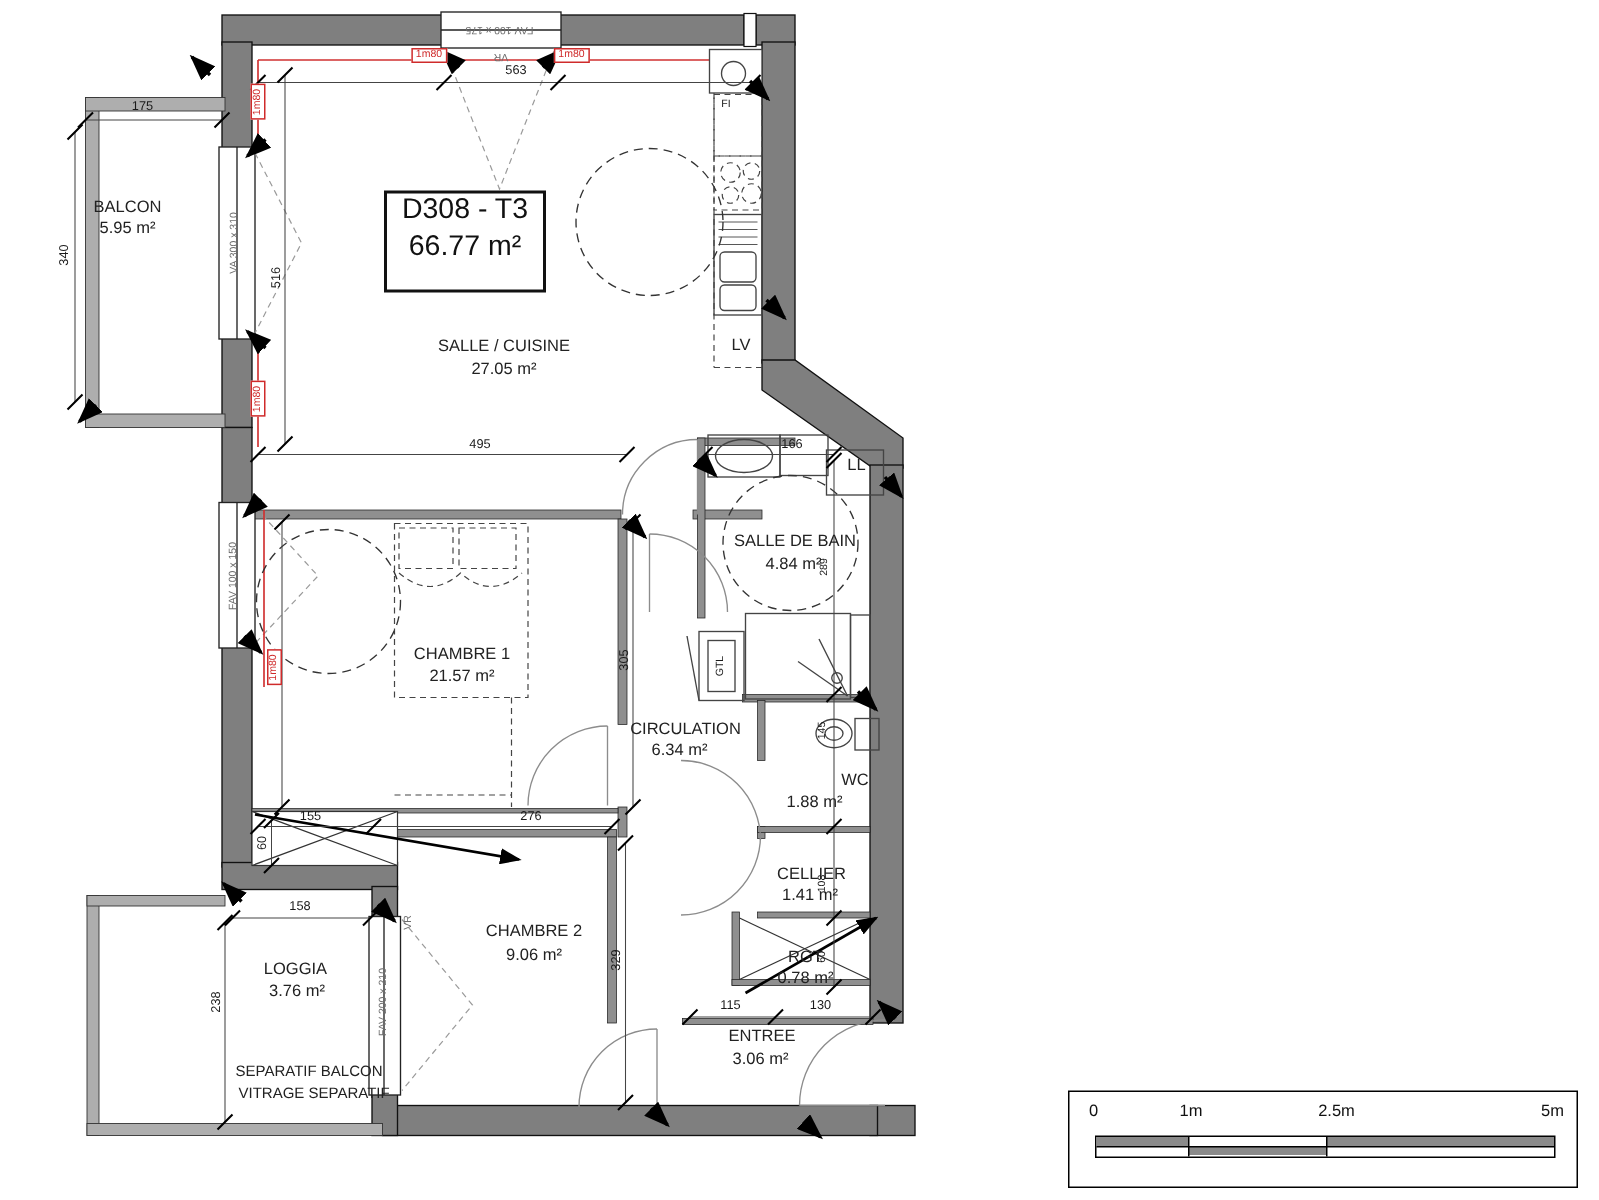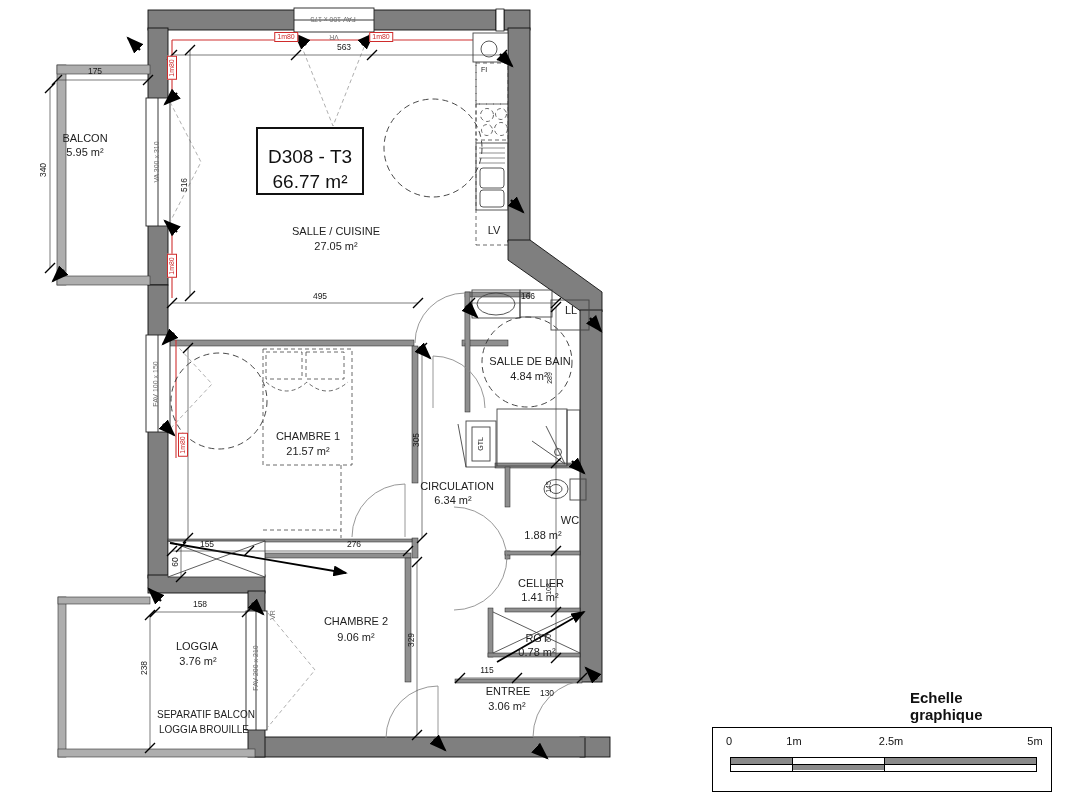--- a/index.html
+++ b/index.html
@@ -12,21 +12,21 @@
   .area{font-size:11px;}
   .dim{font-size:8.5px;color:#1a1a1a;}
   .rot{transform:translate(-50%,-50%) rotate(-90deg);}
   .rot180{transform:translate(-50%,-50%) rotate(180deg);}
   .win{font-size:7px;color:#6e6e6e;}
   .tiny{font-size:7px;color:#1a1a1a;}
   .redlbl{font-size:7px;color:#cf2b2b;border:1px solid #cf2b2b;background:#fff;
           padding:0 2px;line-height:8px;}
   .note{font-size:10px;color:#222;}
   #titlebox{position:absolute;left:256px;top:127px;width:104px;height:64px;border:2px solid #111;
-            display:flex;flex-direction:column;align-items:center;justify-content:flex-end;
+            display:flex;flex-direction:column;align-items:center;justify-content:flex-start;
             background:#fff;gap:3px;}
   #titlebox div{font-size:19px;color:#111;}
   #scalebox{position:absolute;left:712px;top:727px;width:338px;height:63px;border:1px solid #000;}
   #scaletitle{position:absolute;font-size:15px;font-weight:bold;color:#111;
               transform:translate(-50%,-50%);left:962px;top:706px;}
   .sticklbl{position:absolute;font-size:11px;color:#111;transform:translate(-50%,-50%);}
   #scalebar{position:absolute;left:730px;top:757px;width:305px;height:13px;border:1px solid #000;}
   #scalebar .seg{position:absolute;height:6px;background:#8a8a8a;}
   #scalebar .vline{position:absolute;width:1px;height:13px;background:#000;top:0;}
   #scalebar .hline{position:absolute;height:1px;width:305px;background:#000;top:6px;left:0;}
@@ -289,57 +289,56 @@
 <div class="t area" style="left:198px;top:662px">3.76 m²</div>
 <div class="t name" style="left:508px;top:692px">ENTREE</div>
 <div class="t area" style="left:507px;top:707px">3.06 m²</div>
 
 <div class="t name" style="left:494px;top:231px">LV</div>
 <div class="t name" style="left:571px;top:311px">LL</div>
 <div class="t tiny rot" style="left:481px;top:444px">GTL</div>
 <div class="t tiny" style="left:484px;top:70px">FI</div>
 
 <div class="note" style="position:absolute;left:157px;top:709px">SEPARATIF BALCON</div>
-<div class="note" style="position:absolute;left:159px;top:724px">LOGGIA BROUILLE</div>
+<div class="note" style="position:absolute;left:159px;top:724px">VITRAGE SEPARATIF</div>
 
 <div class="t dim" style="left:95px;top:71px">175</div>
 <div class="t dim rot" style="left:43px;top:170px">340</div>
 <div class="t dim" style="left:344px;top:47px">563</div>
 <div class="t dim rot" style="left:184px;top:185px">516</div>
 <div class="t dim" style="left:320px;top:296px">495</div>
 <div class="t dim" style="left:528px;top:296px">166</div>
 <div class="t tiny rot" style="left:550px;top:378px">289</div>
 <div class="t dim rot" style="left:182px;top:440px">310</div>
 <div class="t dim rot" style="left:416px;top:440px">305</div>
 <div class="t dim" style="left:207px;top:544px">155</div>
 <div class="t dim rot" style="left:175px;top:562px">60</div>
 <div class="t dim" style="left:354px;top:544px">276</div>
 <div class="t dim" style="left:200px;top:604px">158</div>
 <div class="t dim rot" style="left:144px;top:668px">238</div>
 <div class="t dim rot" style="left:411px;top:640px">329</div>
 <div class="t dim" style="left:487px;top:670px">115</div>
-<div class="t dim" style="left:547px;top:693px">130</div>
+<div class="t dim" style="left:547px;top:670px">130</div>
 <div class="t tiny rot" style="left:549px;top:487px">145</div>
 <div class="t tiny rot" style="left:549px;top:589px">108</div>
 <div class="t tiny rot" style="left:549px;top:638px">60</div>
 
 <div class="t win rot180" style="left:333px;top:19px">FAV 100 x 175</div>
 <div class="t win rot180" style="left:334px;top:37px">VR</div>
 <div class="t win rot" style="left:157px;top:162px">VA 300 x 310</div>
 <div class="t win rot" style="left:156px;top:384px">FAV 100 x 150</div>
 <div class="t win rot" style="left:256px;top:668px">FAV 200 x 210</div>
 <div class="t win rot" style="left:273px;top:615px">VR</div>
 
 <div class="t redlbl" style="left:286px;top:37px">1m80</div>
 <div class="t redlbl" style="left:381px;top:37px">1m80</div>
 <div class="t redlbl rot" style="left:172px;top:68px">1m80</div>
 <div class="t redlbl rot" style="left:172px;top:266px">1m80</div>
 <div class="t redlbl rot" style="left:183px;top:445px">1m80</div>
 
-<div id="scaletitle">Echelle graphique</div>
 <div id="scalebox"></div>
 <div class="sticklbl" style="left:729px;top:741px">0</div>
 <div class="sticklbl" style="left:794px;top:741px">1m</div>
 <div class="sticklbl" style="left:891px;top:741px">2.5m</div>
 <div class="sticklbl" style="left:1035px;top:741px">5m</div>
 <div id="scalebar">
   <div class="seg" style="left:0;top:0;width:61px"></div>
   <div class="seg" style="left:61px;top:6px;width:92px"></div>
   <div class="seg" style="left:153px;top:0;width:152px"></div>
   <div class="hline"></div>

